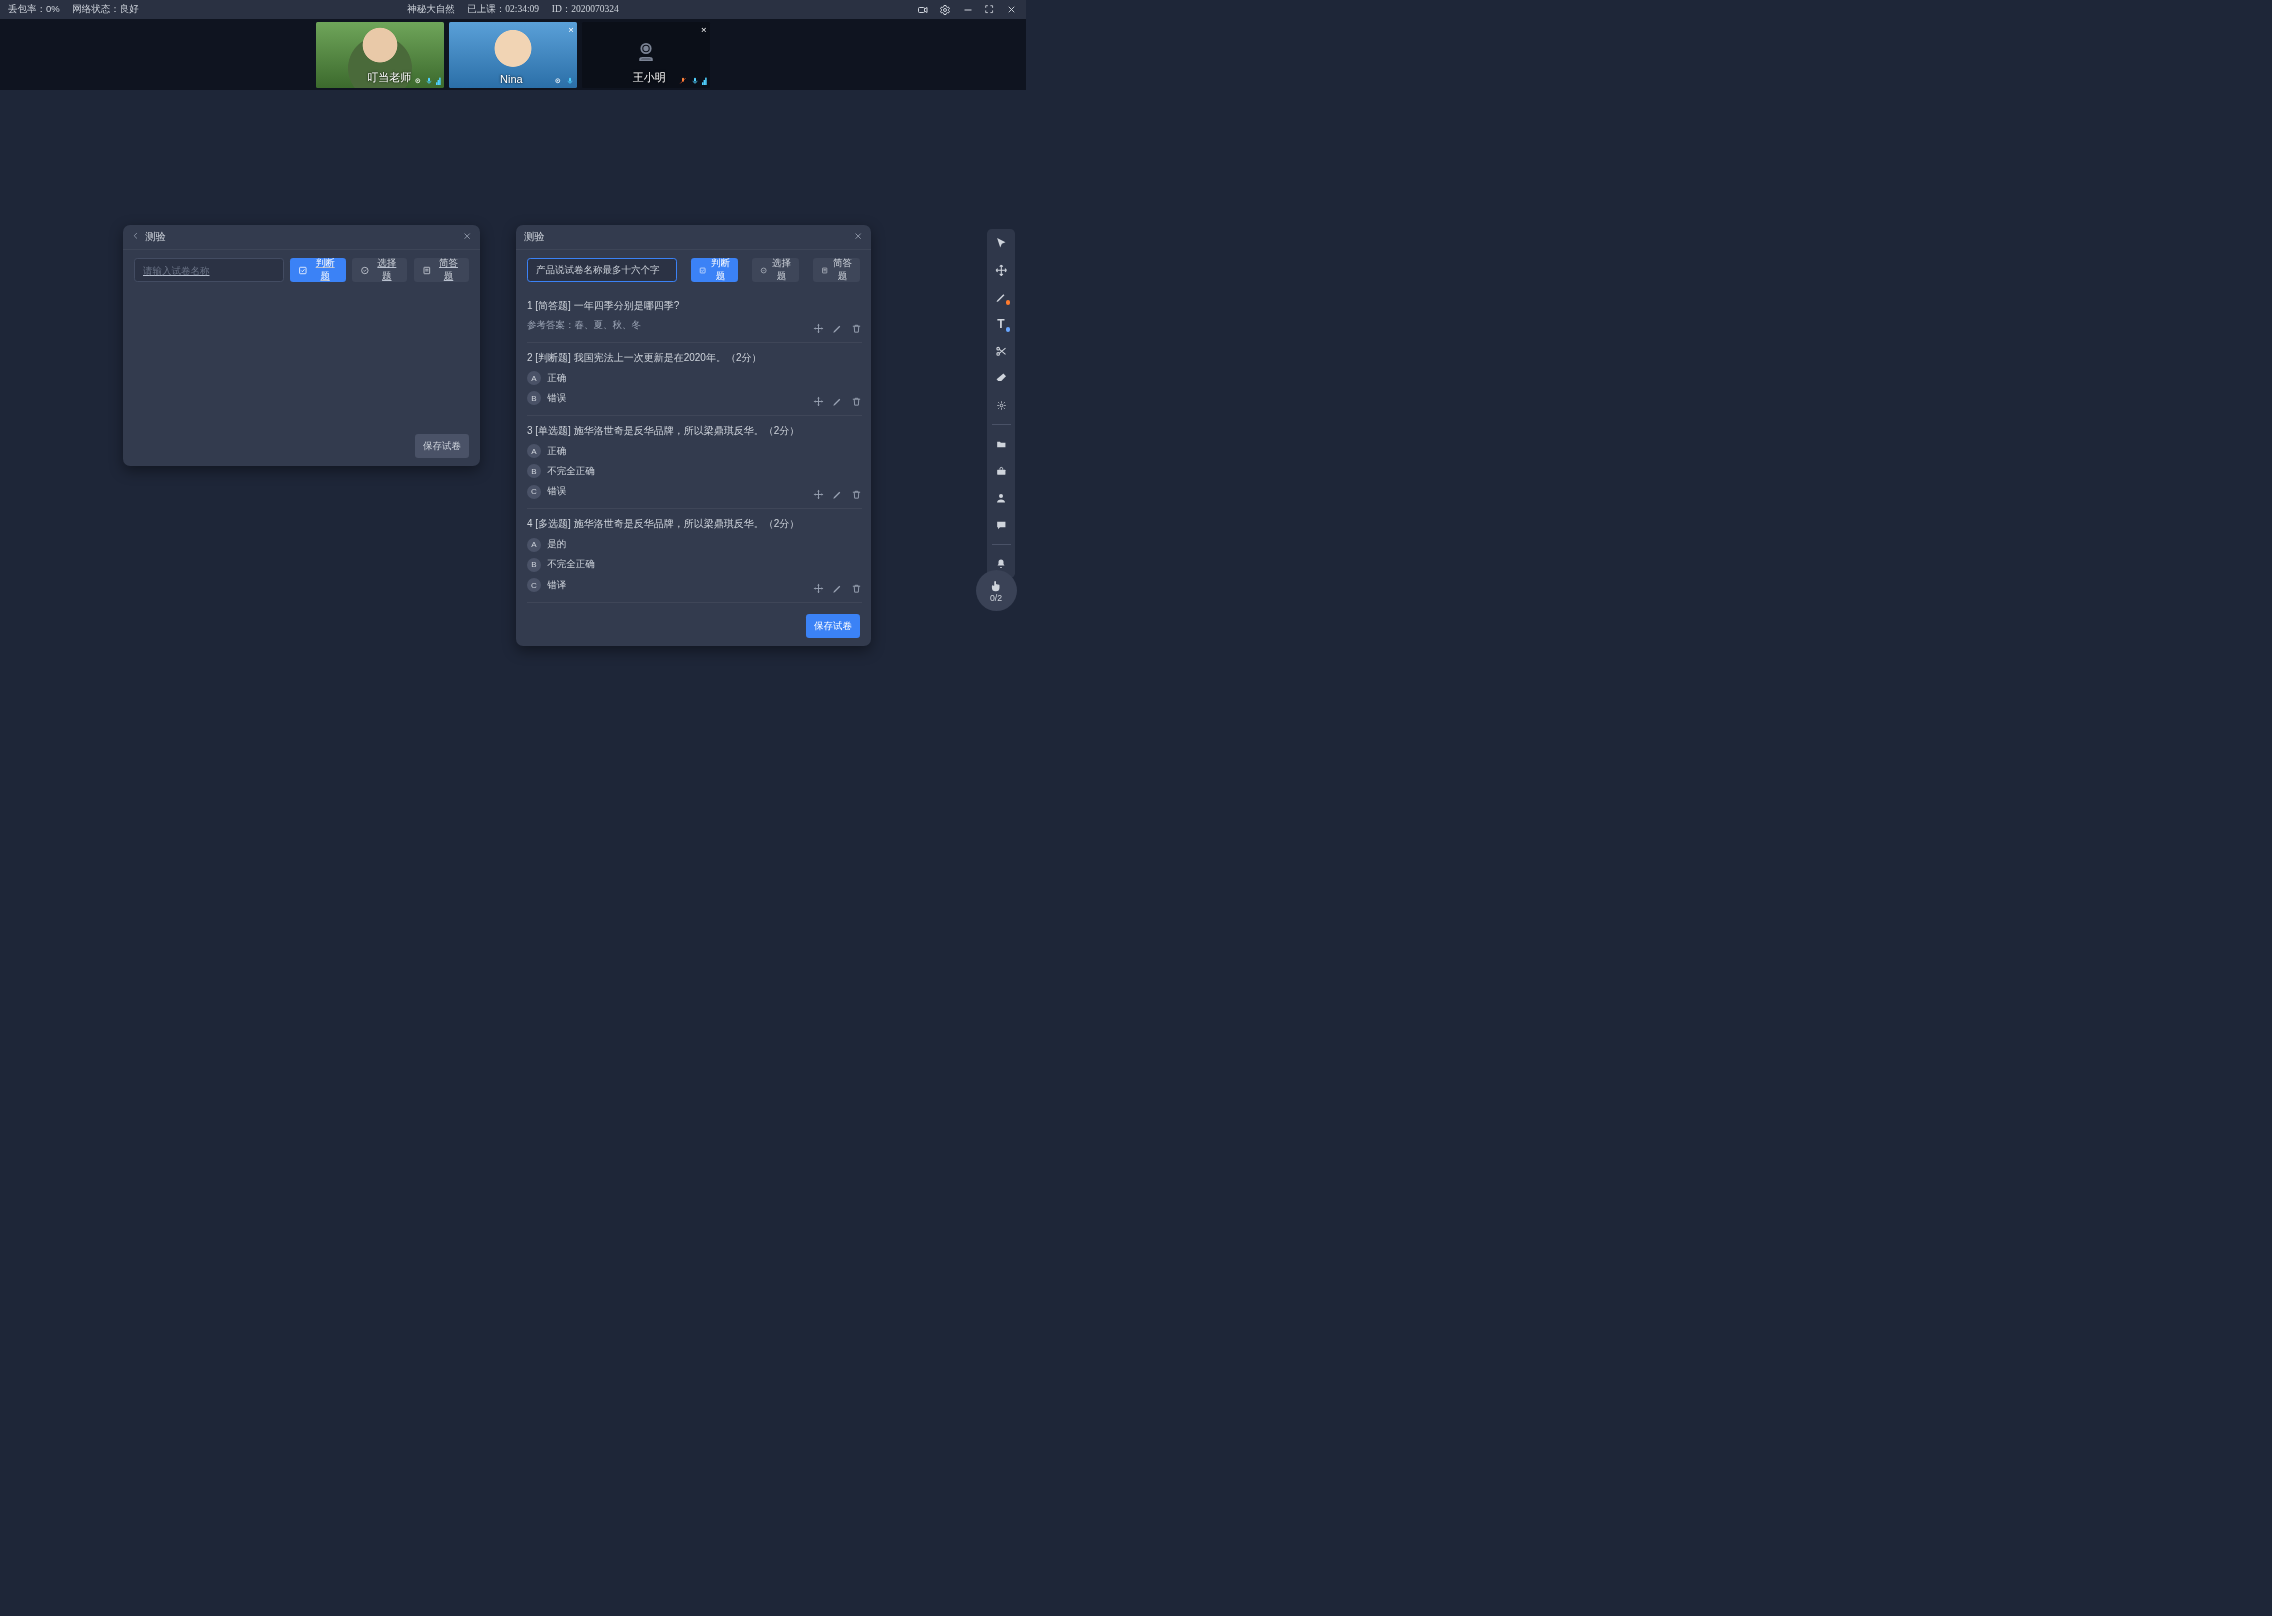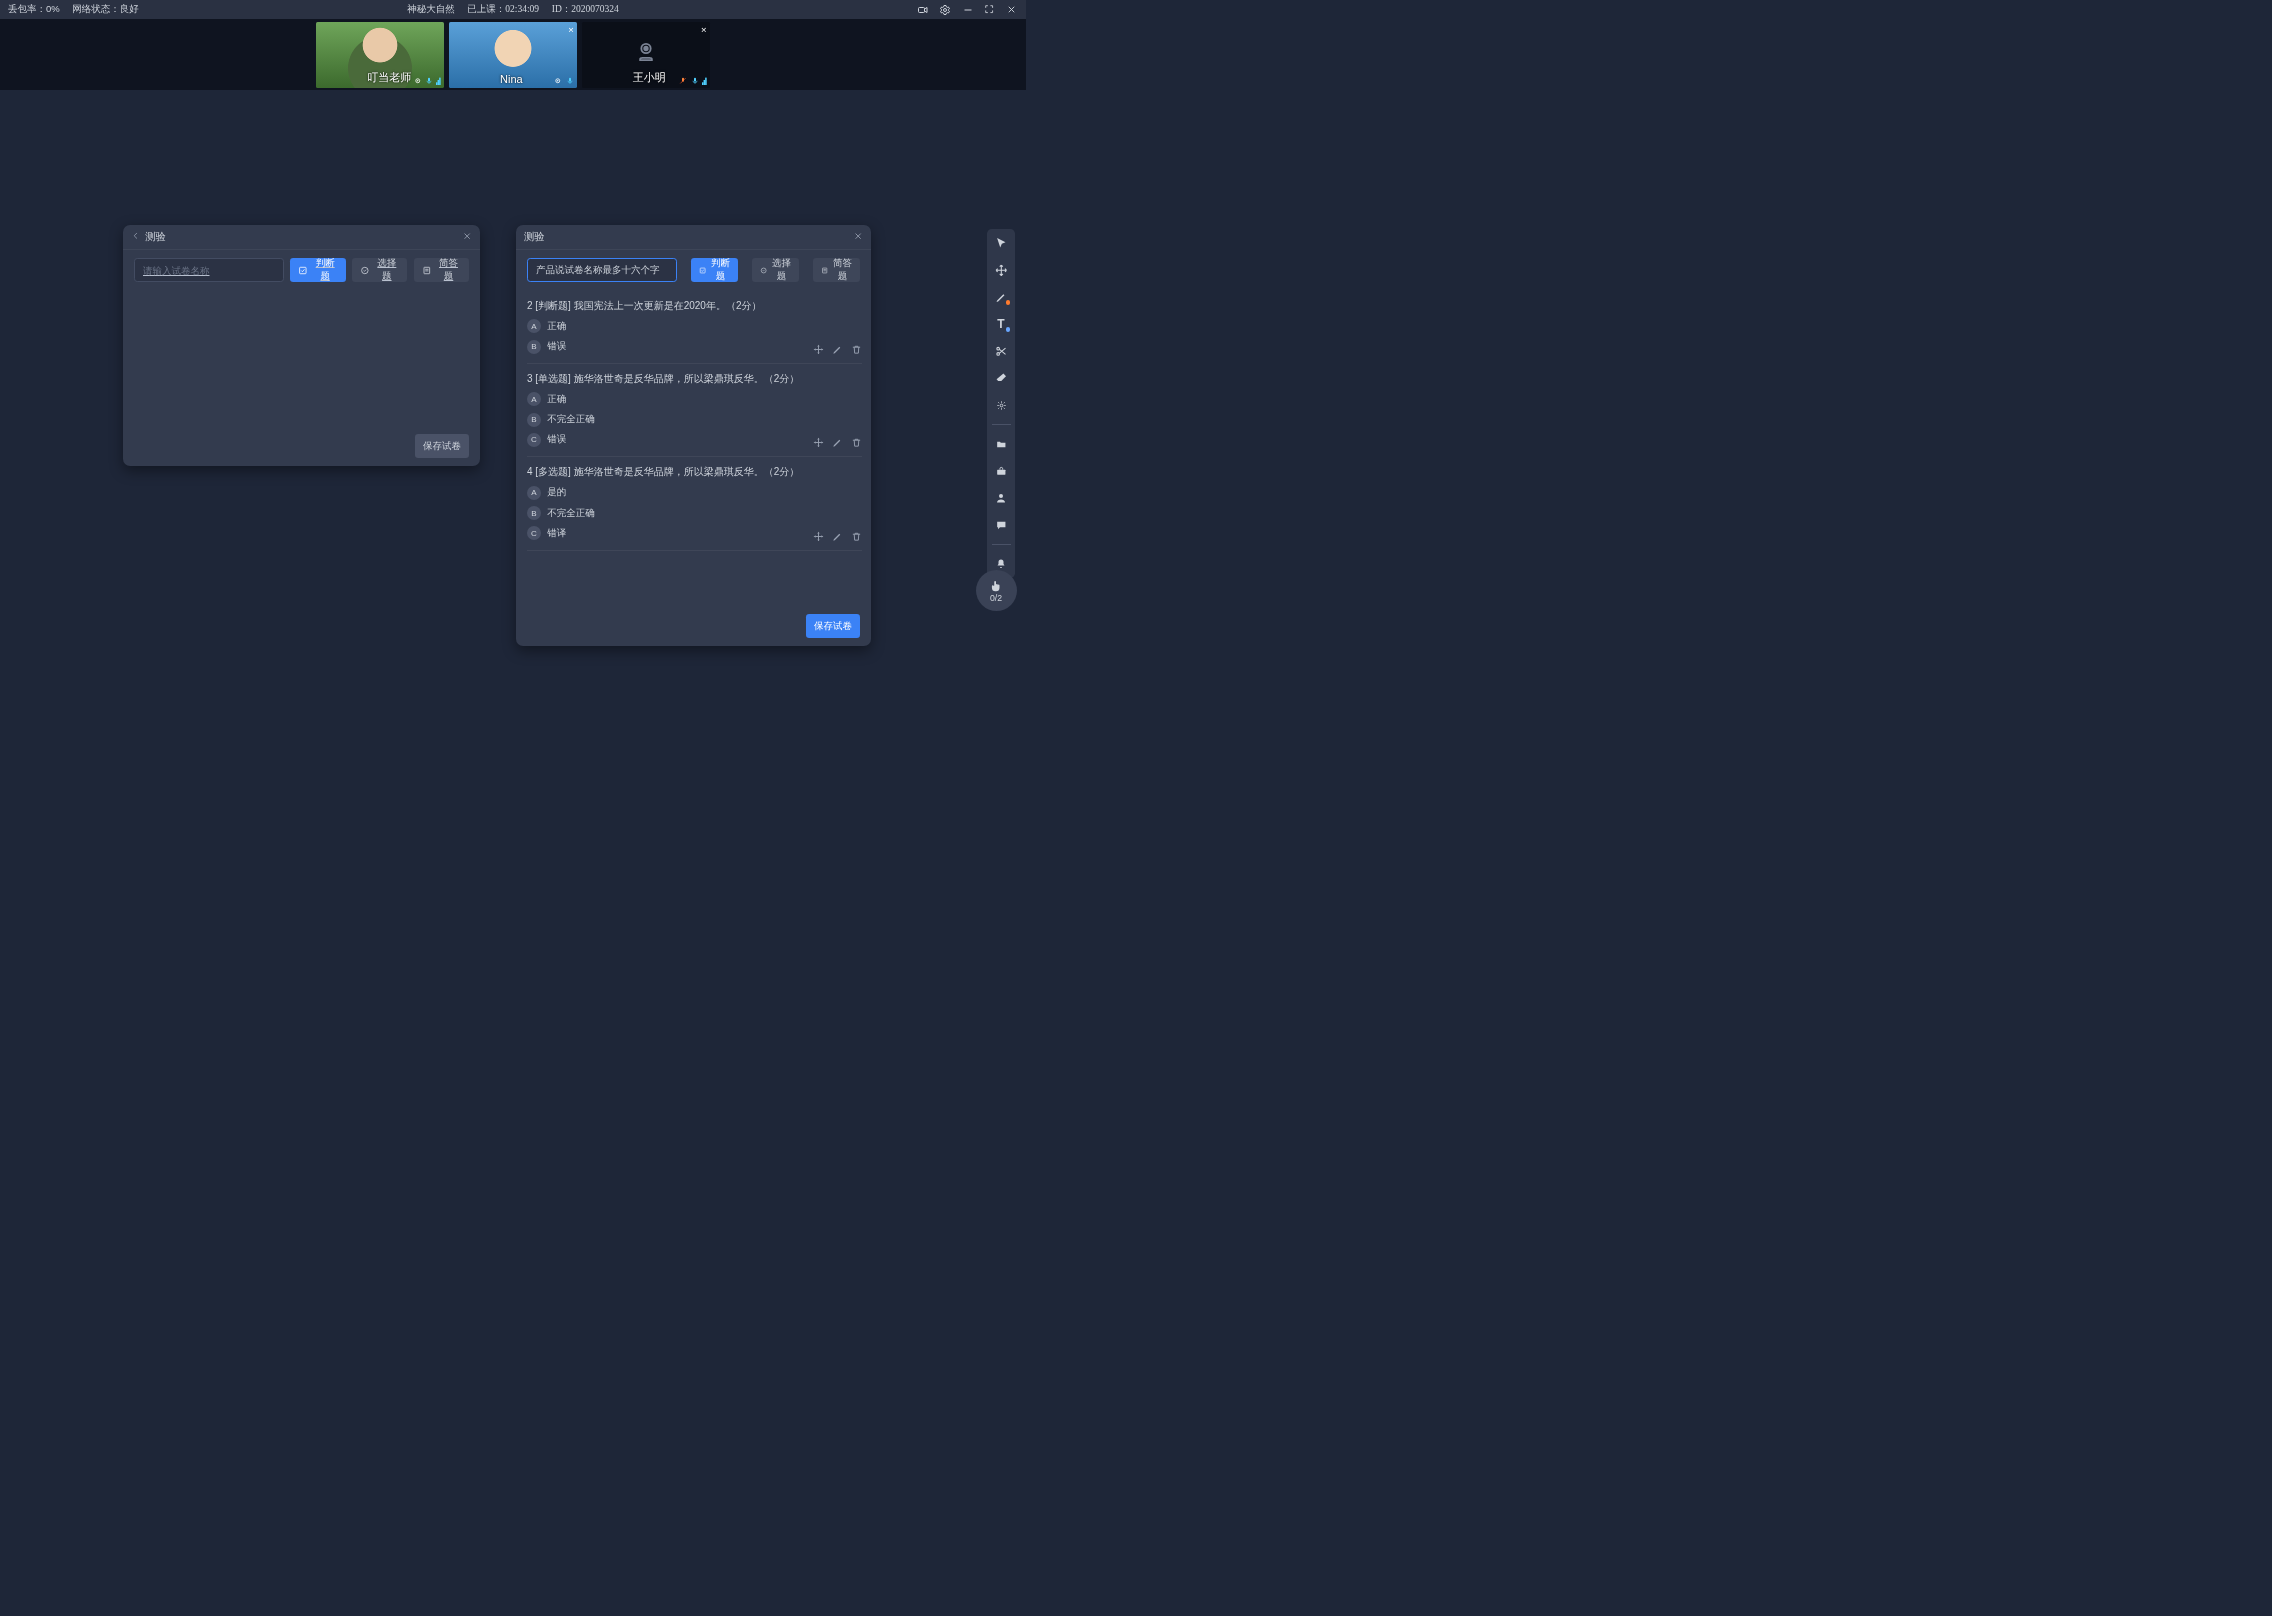--- a/index.html
+++ b/index.html
@@ -421,20 +421,41 @@
             <rect x="5" y="4" width="14" height="16" rx="1"></rect>
             <line x1="8" y1="9" x2="16" y2="9"></line>
             <line x1="8" y1="13" x2="16" y2="13"></line>
           </svg>
         <span>简答题</span>
       </button>
     </div>
 
     <div class="qlist" id="qlist">
         <div class="q">
+          <div class="qtitle">1 [简答题] 一年四季分别是哪四季?</div>
+          <div class="qans">参考答案：春、夏、秋、冬</div>
+          <div class="qactions">
+  <span>
+              <svg width="11" height="11" viewBox="0 0 24 24" fill="none" stroke="currentColor" stroke-width="2">
+                <path d="M12 3v18M3 12h18M12 3l-2 2M12 3l2 2M12 21l-2-2M12 21l2-2M3 12l2-2M3 12l2 2M21 12l-2-2M21 12l-2 2"></path>
+              </svg>
+            </span>
+  <span>
+              <svg width="11" height="11" viewBox="0 0 24 24" fill="currentColor">
+                <path d="M3 21l3-1 12-12-2-2L4 18z"></path>
+              </svg>
+            </span>
+  <span>
+              <svg width="11" height="11" viewBox="0 0 24 24" fill="none" stroke="currentColor" stroke-width="2">
+                <path d="M4 7h16M9 7V5h6v2M7 7l1 13h8l1-13"></path>
+              </svg>
+            </span>
+          </div>
+        </div>
+        <div class="q">
           <div class="qtitle">2 [判断题] 我国宪法上一次更新是在2020年。（2分）</div>
           <div class="opt">
             <span class="optletter">A</span>
             <span>正确</span>
           </div>
           <div class="opt">
             <span class="optletter">B</span>
             <span>错误</span>
           </div>
           <div class="qactions">

